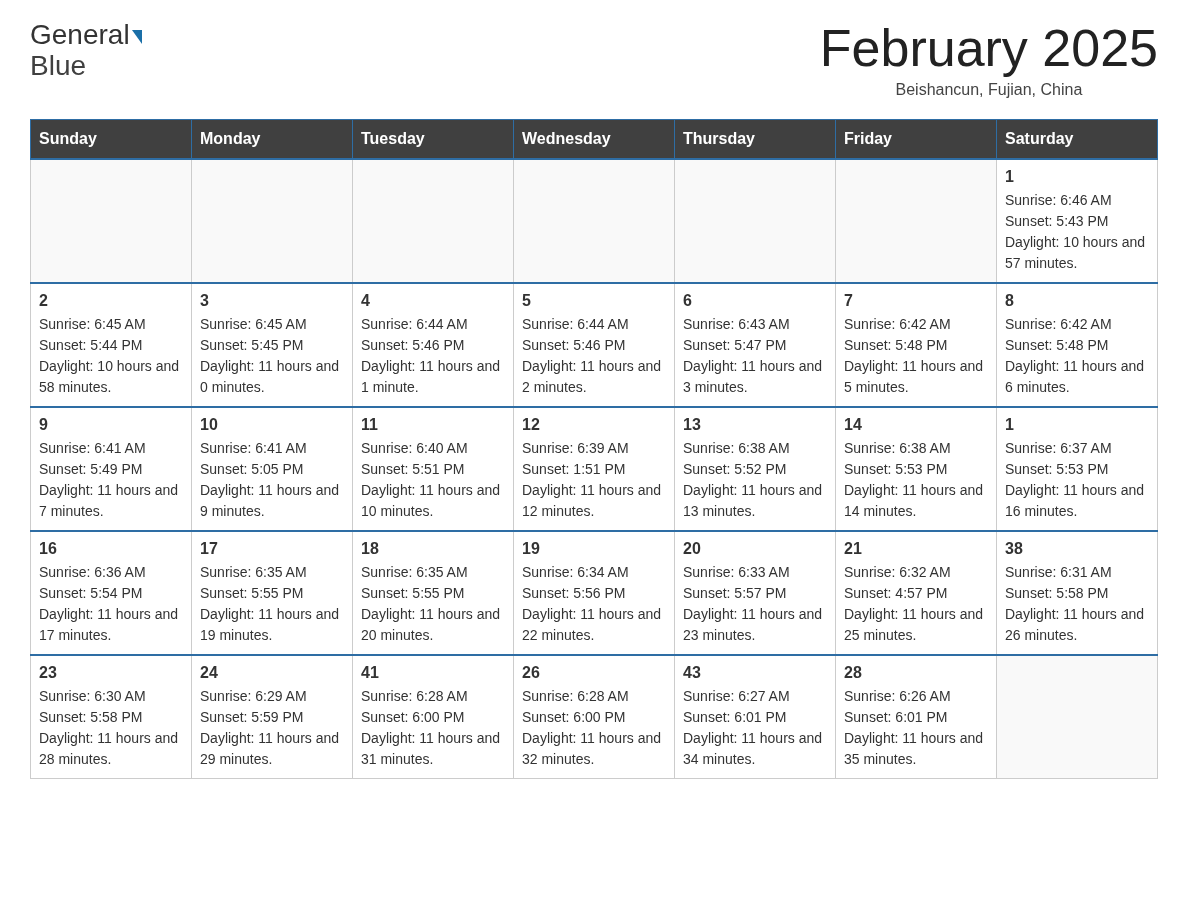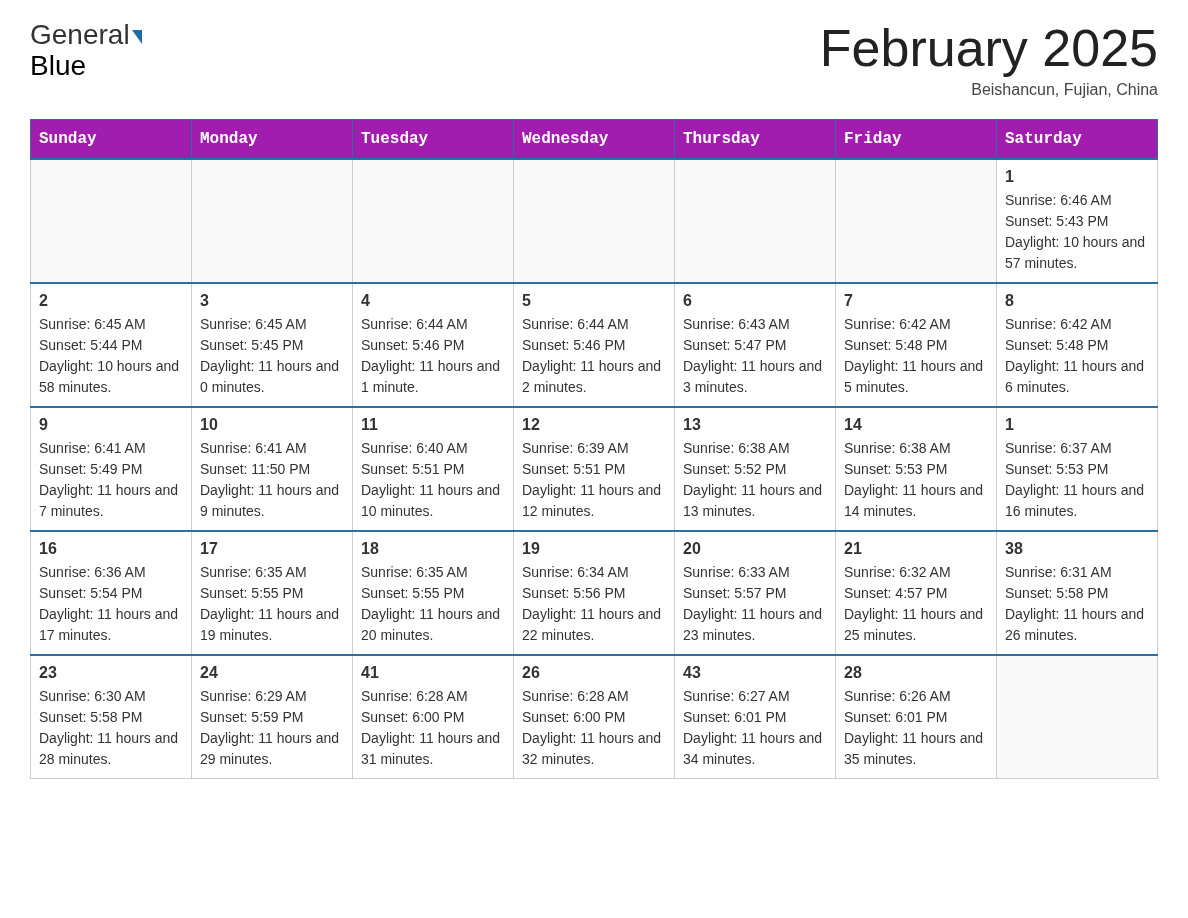--- a/index.html
+++ b/index.html
@@ -20,60 +20,59 @@
       flex-direction: column;
       align-items: flex-start;
     }
     .logo-text {
       font-size: 28px;
       font-weight: normal;
       color: #333;
       line-height: 1.1;
     }
     .logo-text .blue {
-      color: #000000;
+      color: #404040;
     }
     .logo-triangle {
       display: inline-block;
       width: 0;
       height: 0;
       border-left: 10px solid transparent;
       border-right: 0px solid transparent;
       border-top: 14px solid #1a6fa8;
       margin-left: 2px;
       vertical-align: middle;
     }
     .title-area {
-      text-align: right;
+      text-align: center;
     }
     .calendar-title {
       font-size: 52px;
       font-weight: normal;
       color: #222;
       line-height: 1.1;
     }
     .location-subtitle {
       font-size: 16px;
       color: #444;
       margin-top: 4px;
     }
     .calendar-table {
       width: 100%;
       border-collapse: collapse;
       border: 1px solid #999;
     }
     .calendar-table th {
-      background-color: #a21caf;
+      background-color: #404040;
       color: #fff;
       font-size: 16px;
       font-weight: bold;
       padding: 10px 8px;
       text-align: left;
       border: 1px solid #2e6da4;
-      font-family: Liberation Mono, monospace;
     }
     .calendar-table td {
       vertical-align: top;
       padding: 8px 8px;
       font-size: 13px;
       border: 1px solid #ccc;
       height: 100px;
       width: calc(100% / 7);
     }
     .day-number {
@@ -193,35 +192,35 @@
         <td>
           <span class="day-number">9</span>
           <div class="day-info">Sunrise: 6:41 AM
 Sunset: 5:49 PM
 Daylight: 11 hours
 and 7 minutes.</div>
         </td>
         <td>
           <span class="day-number">10</span>
           <div class="day-info">Sunrise: 6:41 AM
-Sunset: 11:50 PM
+Sunset: 5:05 PM
 Daylight: 11 hours
 and 9 minutes.</div>
         </td>
         <td>
           <span class="day-number">11</span>
           <div class="day-info">Sunrise: 6:40 AM
 Sunset: 5:51 PM
 Daylight: 11 hours
 and 10 minutes.</div>
         </td>
         <td>
           <span class="day-number">12</span>
           <div class="day-info">Sunrise: 6:39 AM
-Sunset: 5:51 PM
+Sunset: 1:51 PM
 Daylight: 11 hours
 and 12 minutes.</div>
         </td>
         <td>
           <span class="day-number">13</span>
           <div class="day-info">Sunrise: 6:38 AM
 Sunset: 5:52 PM
 Daylight: 11 hours
 and 13 minutes.</div>
         </td>

